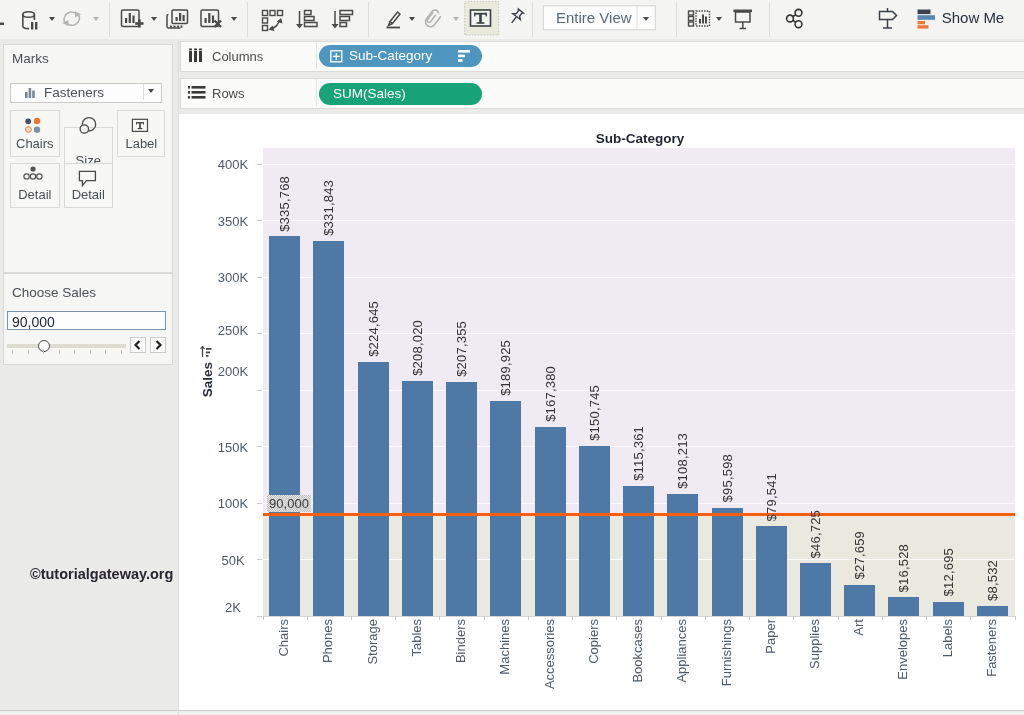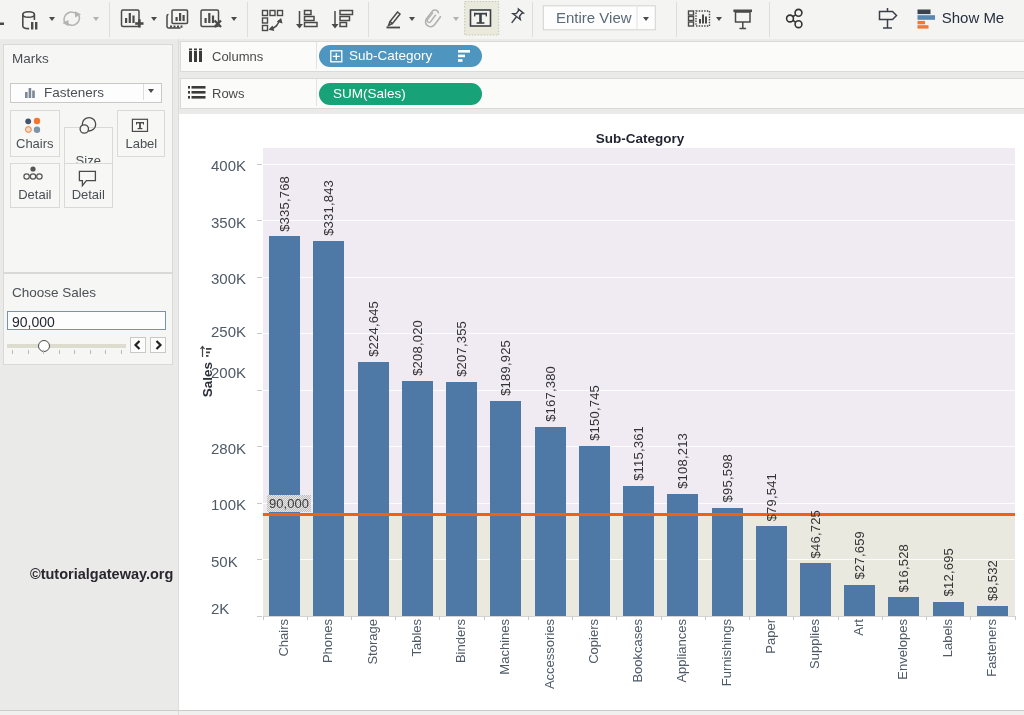--- a/index.html
+++ b/index.html
@@ -18,21 +18,21 @@
 .btn{position:absolute;background:#f7f7f5;border:1px solid #d9d9d7}
 .btnlab{position:absolute;width:100%;text-align:center;font-size:13px;color:#4a5056}
 
 .shelf{position:absolute;background:#fbfbf9;border:1px solid #dadad8;border-right:none}
 .shelftxt{position:absolute;font-size:13px;color:#4a4a4a}
 .pill{position:absolute;width:163px;height:22px;border-radius:11px;color:#ffffff;font-size:13px;line-height:22px}
 
 .bar{position:absolute;background:#4e79a7}
 .vlab{position:absolute;writing-mode:vertical-rl;transform:rotate(180deg);font-size:13px;color:#333333;letter-spacing:0.2px}
 .xlab{position:absolute;writing-mode:vertical-rl;transform:rotate(180deg);font-size:13px;color:#4e5a66}
-.ylab{position:absolute;right:769px;width:44px;text-align:left;font-size:15px;color:#4e5a66}
+.ylab{position:absolute;right:769px;width:44px;text-align:center;font-size:13px;color:#4e5a66}
 .grid{position:absolute;left:262.5px;width:752px;height:1px;background:rgba(255,255,255,0.85)}
 .ytick{position:absolute;left:257px;width:5px;height:1px;background:#c9c9c7}
 .btick{position:absolute;top:616px;width:1px;height:4px;background:#c9c9c7}
 svg{position:absolute;overflow:visible}
 </style></head>
 <body>
 <div id="page">
 
 <div id="toolbar"></div>
 <div class="tsep" style="left:108.5px"></div>
@@ -378,21 +378,21 @@
 <div class="xlab" style="left:718.5px;top:619px">Furnishings</div>
 <div class="xlab" style="left:762.7px;top:619px">Paper</div>
 <div class="xlab" style="left:806.9px;top:619px">Supplies</div>
 <div class="xlab" style="left:851.2px;top:619px">Art</div>
 <div class="xlab" style="left:895.4px;top:619px">Envelopes</div>
 <div class="xlab" style="left:939.6px;top:619px">Labels</div>
 <div class="xlab" style="left:983.9px;top:619px">Fasteners</div>
 <div class="ylab" style="top:599.5px">2K</div>
 <div class="ylab" style="top:552.9px">50K</div>
 <div class="ylab" style="top:496.4px">100K</div>
-<div class="ylab" style="top:439.9px">280K</div>
+<div class="ylab" style="top:439.9px">150K</div>
 <div class="ylab" style="top:364px">200K</div>
 <div class="ylab" style="top:323px">250K</div>
 <div class="ylab" style="top:270.3px">300K</div>
 <div class="ylab" style="top:213.8px">350K</div>
 <div class="ylab" style="top:157.3px">400K</div>
 <div class="ytick" style="top:615.9px"></div>
 <div class="ytick" style="top:559.4px"></div>
 <div class="ytick" style="top:502.9px"></div>
 <div class="ytick" style="top:446.4px"></div>
 <div class="ytick" style="top:389.8px"></div>

